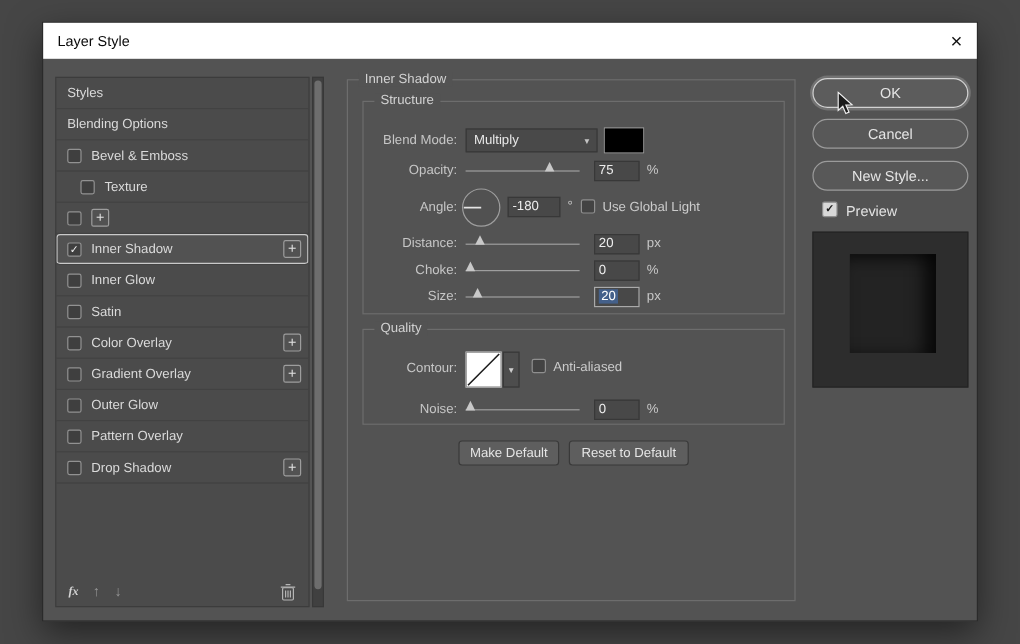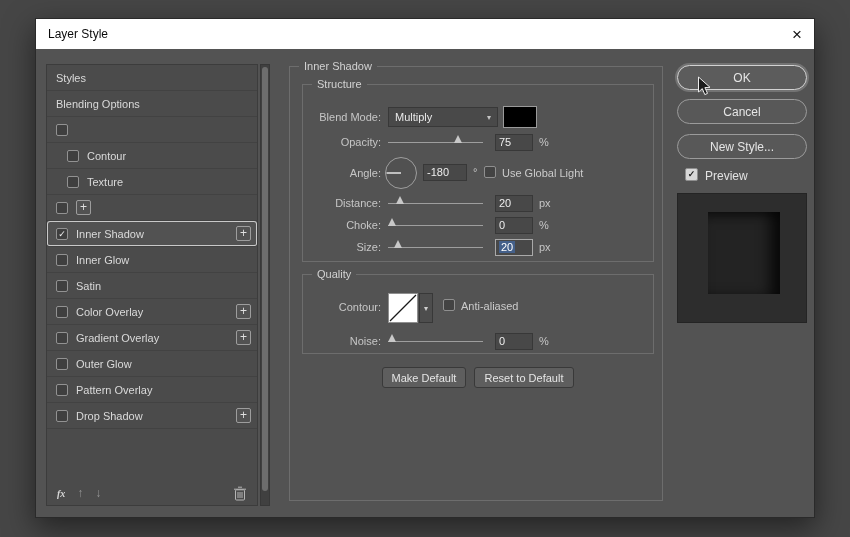--- a/index.html
+++ b/index.html
@@ -103,24 +103,21 @@
     <div class="sidebar">
       <div>
           <div class="sb-item">
             <span class="lb">Styles</span>
           </div>
           <div class="sb-item">
             <span class="lb">Blending Options</span>
           </div>
           <div class="sb-item">
             <span class="cb"></span>
-          </div>
-          <div class="sb-item indent">
-            <span class="cb"></span>
-            <span class="lb">Contour</span>
+            <span class="lb">Bevel &amp; Emboss</span>
           </div>
           <div class="sb-item indent">
             <span class="cb"></span>
             <span class="lb">Texture</span>
           </div>
           <div class="sb-item">
             <span class="cb"></span>
             <span class="plus">+</span>
           </div>
           <div class="sb-item selected">

